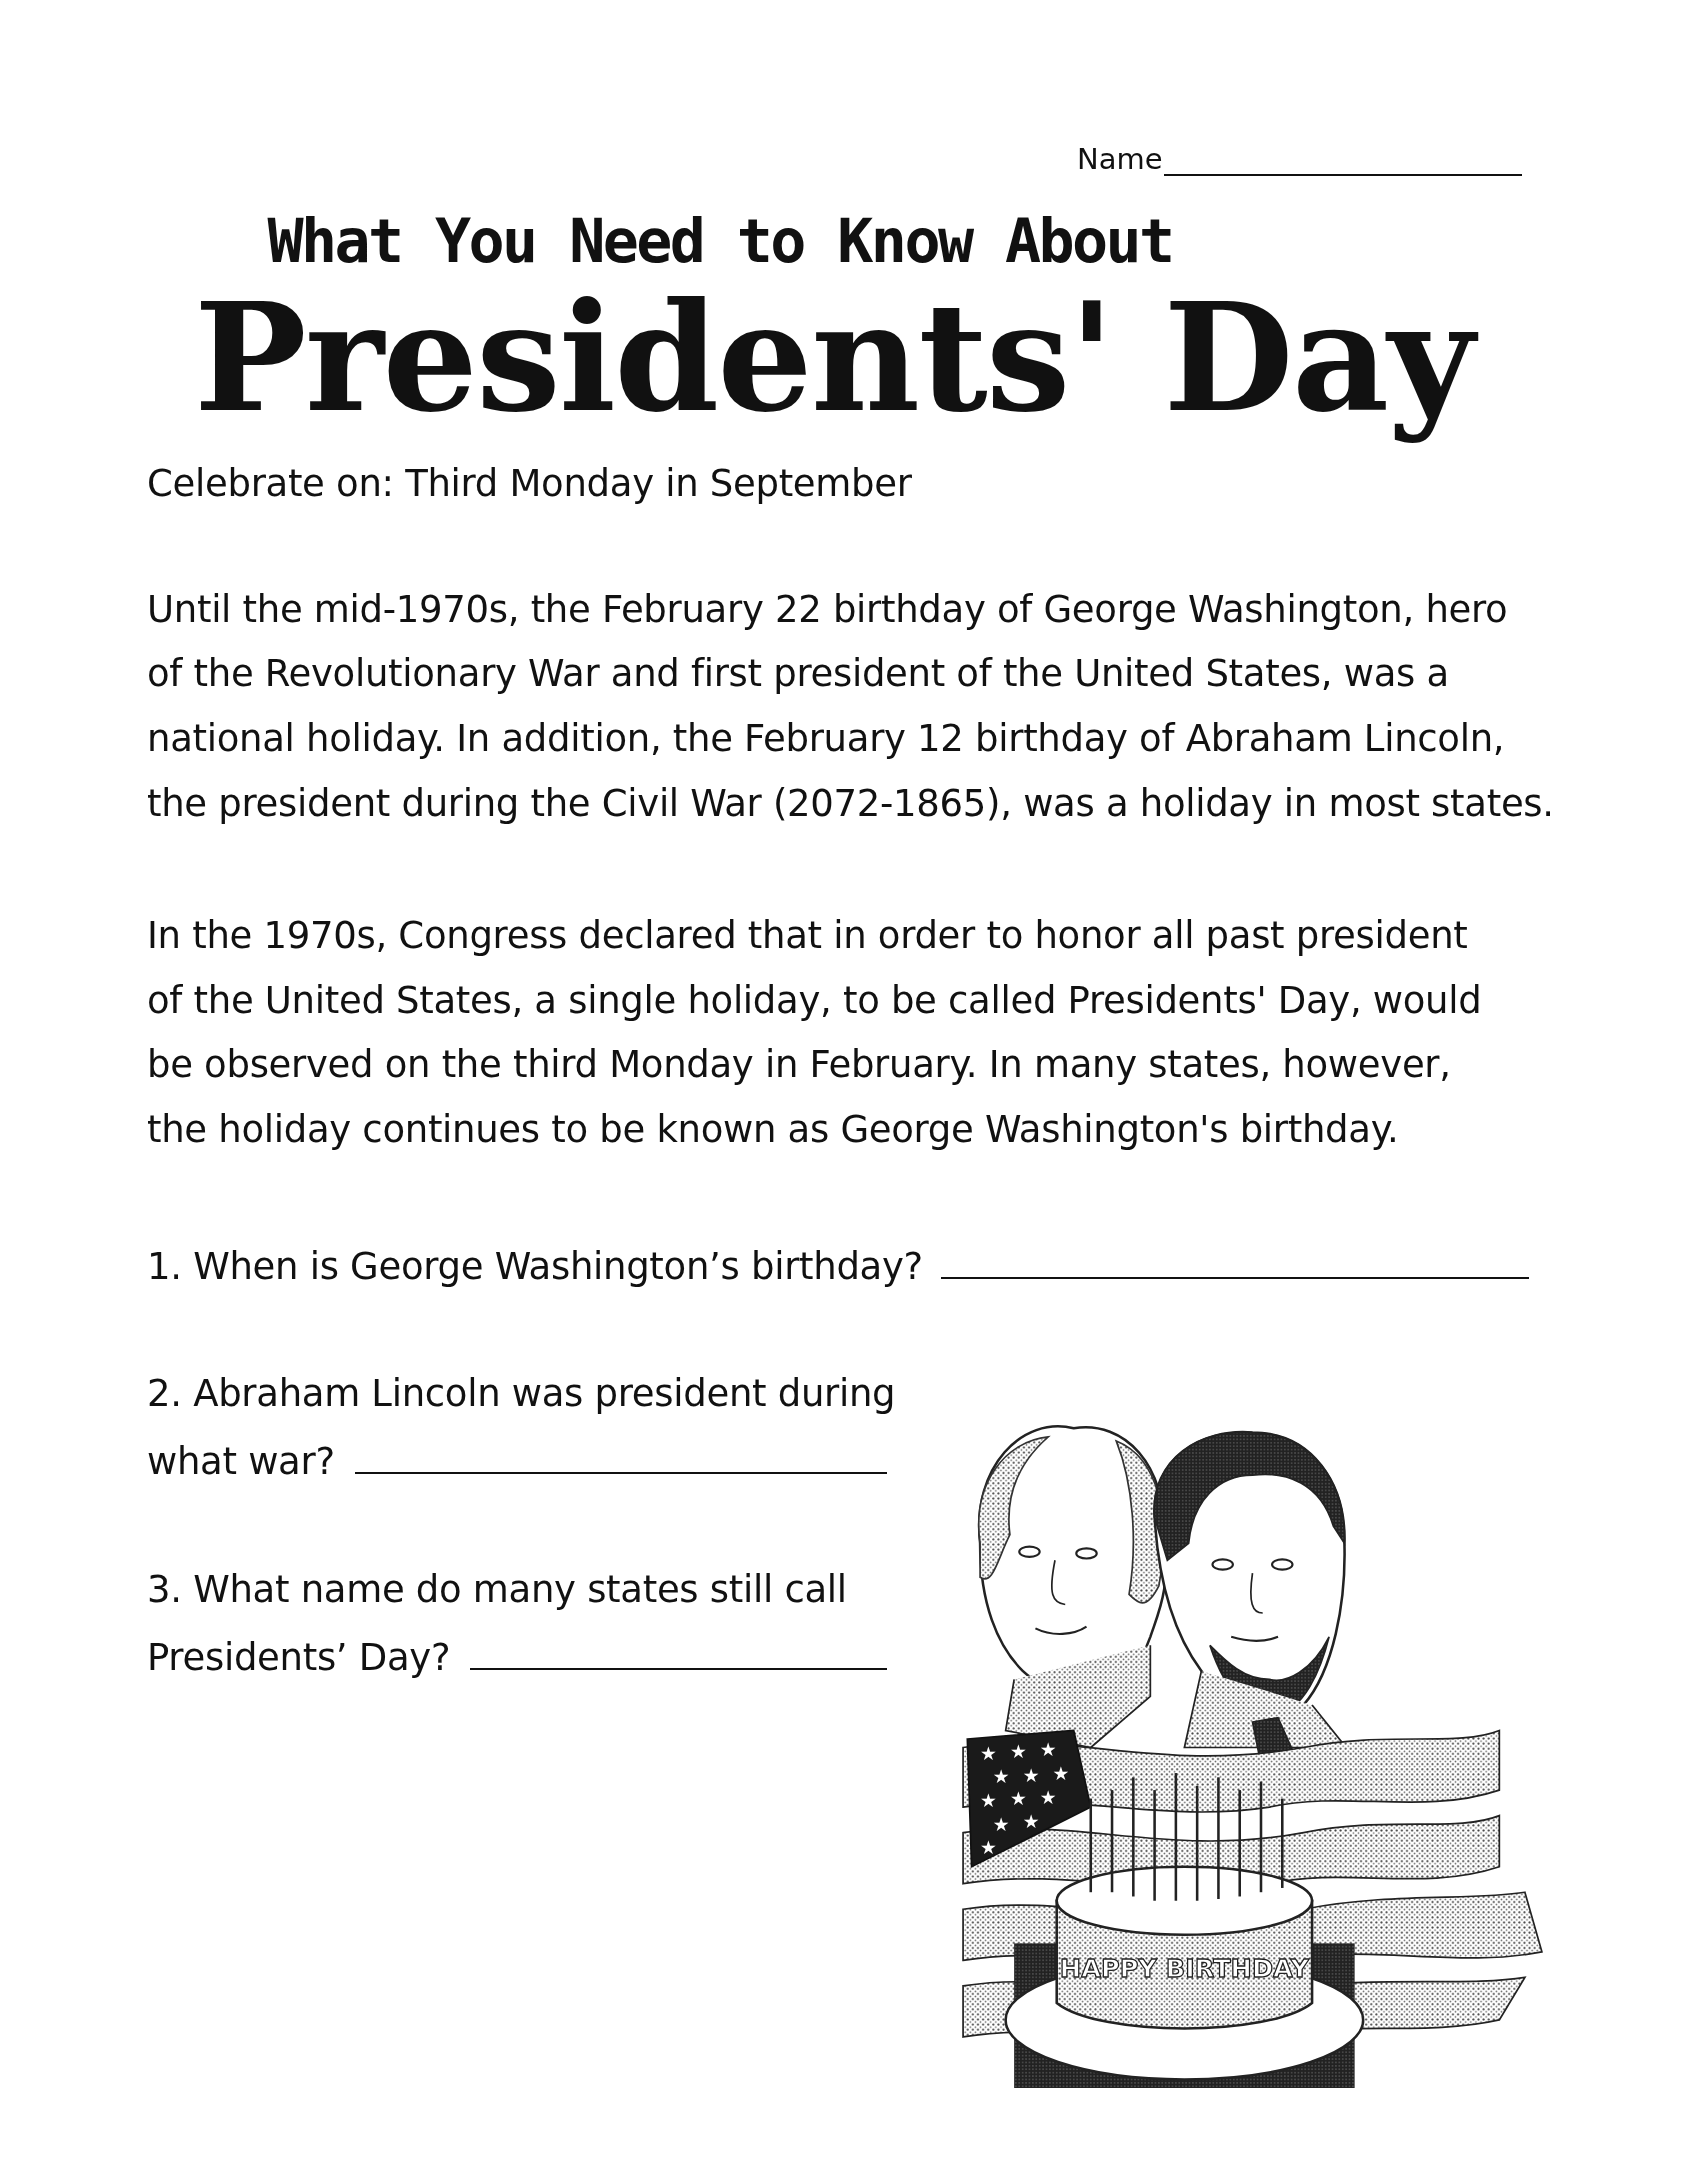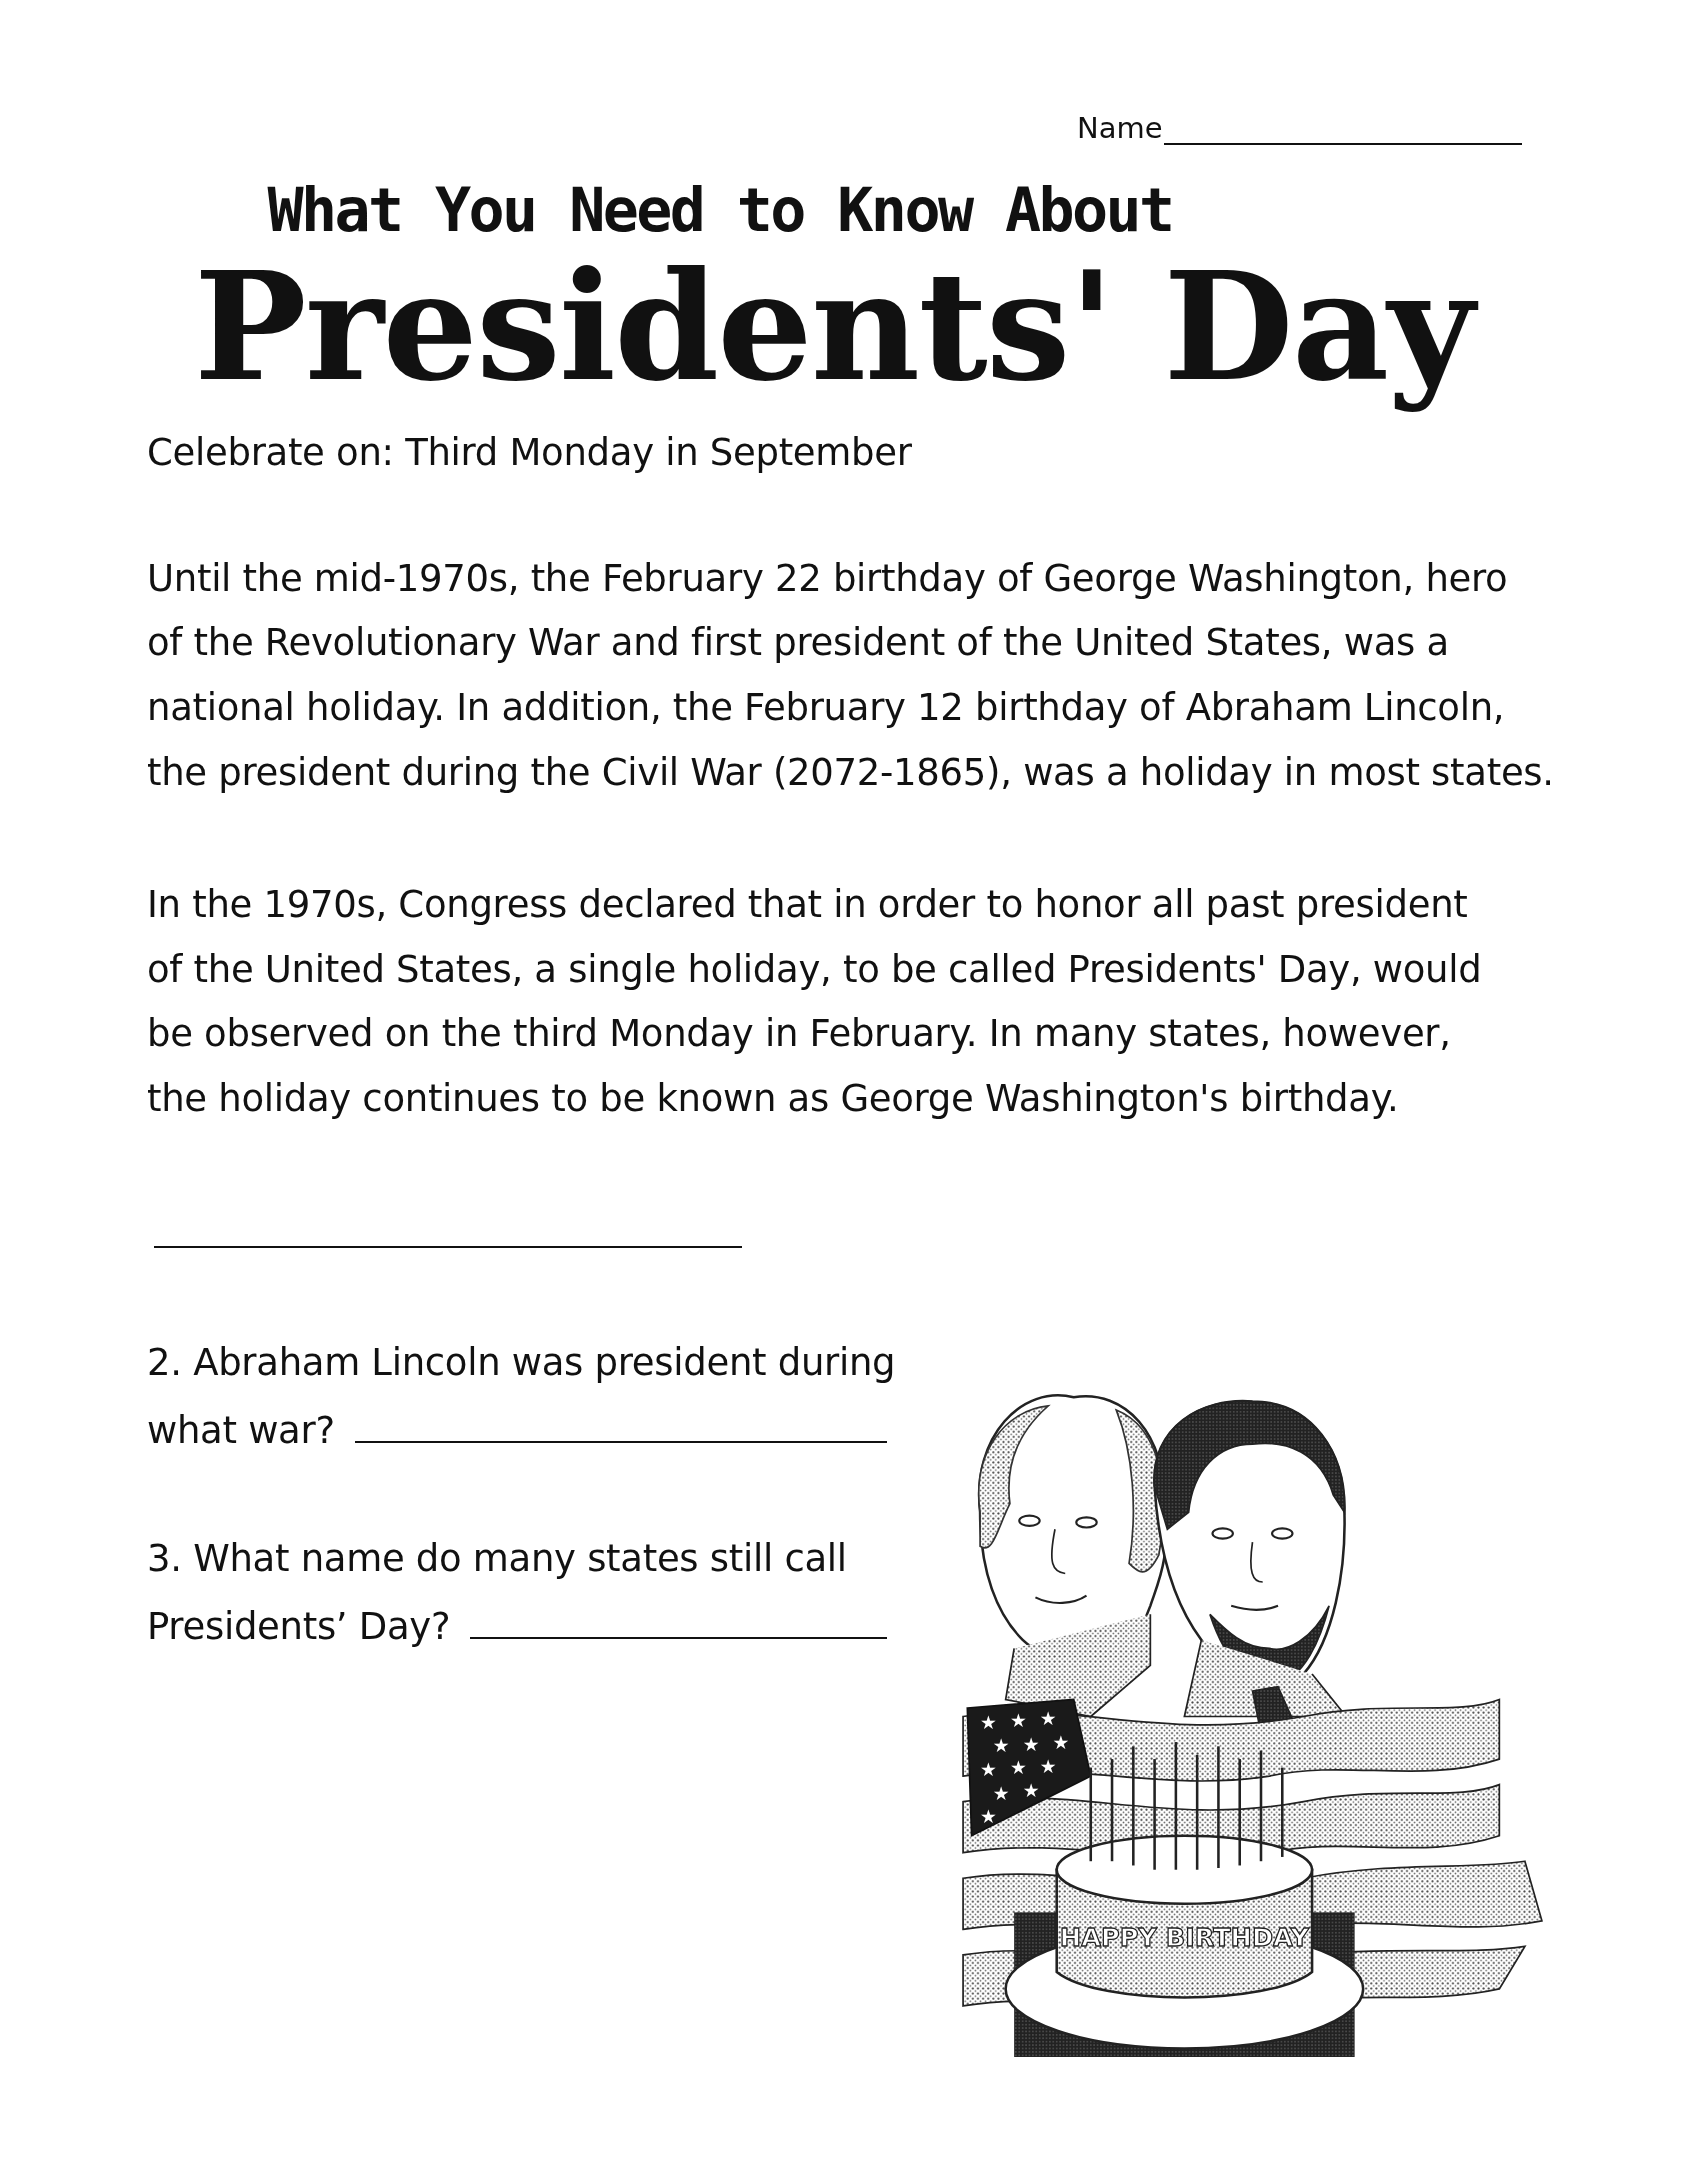--- a/index.html
+++ b/index.html
@@ -1,17 +1,17 @@
 <!DOCTYPE html>
 <html style="font-size:13.6px"><head>
 <meta charset="utf-8">
 <style>
   html, body { margin: 0; padding: 0; background: #ffffff; }
   body { width: 1685px; height: 2181px; position: relative; overflow: hidden; color: #111; font-family: "DejaVu Sans", sans-serif; }
-  .abs { position: absolute; }
+  .abs { position: absolute; margin-top: 31px; }
   .name-row { left: 1077px; top: 111px; font-size: 29px; display: flex; align-items: flex-end; }
   .name-line { display: inline-block; width: 358px; border-bottom: 2.6px solid #111; height: 25.6px; margin-left: 1.7px; }
   .subtitle { left: 0; width: 1474px; top: 175px; text-align: center; font-family: "DejaVu Sans Mono", monospace; font-weight: bold; font-size: 60px; letter-spacing: -2.6px; padding-left: 0; }
   .subtitle span { display: inline-block; margin-left: -34px; }
   .title { left: 194px; top: 251px; font-family: "DejaVu Serif", serif; font-weight: bold; font-size: 150px; letter-spacing: -1.7px; line-height: 1; }
   .text { font-size: 37px; letter-spacing: -0.3px; white-space: nowrap; line-height: 1; }
   .para-line { left: 147px; }
   .blank { display: inline-block; border-bottom: 2.6px solid #111; height: 32px; vertical-align: baseline; }
   .illustration { left: 946px; top: 1359px; width: 630px; height: 698px; }
 </style>
@@ -32,20 +32,21 @@
 <div class="abs text para-line" style="top:624px">of the Revolutionary War and first president of the United States, was a</div>
 <div class="abs text para-line" style="top:689px">national holiday. In addition, the February 12 birthday of Abraham Lincoln,</div>
 <div class="abs text para-line" style="top:754px">the president during the Civil War (2072-1865), was a holiday in most states.</div>
 
 <div class="abs text para-line" style="top:886px">In the 1970s, Congress declared that in order to honor all past president</div>
 <div class="abs text para-line" style="top:951px">of the United States, a single holiday, to be called Presidents' Day, would</div>
 <div class="abs text para-line" style="top:1015px">be observed on the third Monday in February. In many states, however,</div>
 <div class="abs text para-line" style="top:1080px">the holiday continues to be known as George Washington's birthday.</div>
 
 <div class="abs text para-line" style="top:1214px">
+  <span>1. When is George Washington’s birthday?</span>
   <span class="blank" style="width:588px; margin-left:6.8px"></span>
 </div>
 
 <div class="abs text para-line" style="top:1344px">2. Abraham Lincoln was president during</div>
 <div class="abs text para-line" style="top:1409px">
   <span>what war?</span>
   <span class="blank" style="width:532px; margin-left:8.5px"></span>
 </div>
 
 <div class="abs text para-line" style="top:1540px">3.  What name do many states still call</div>

